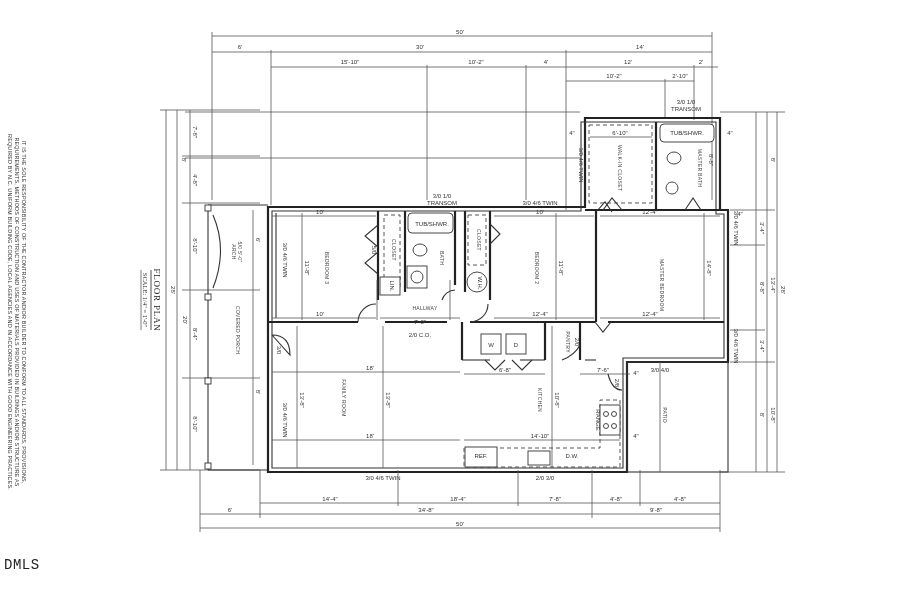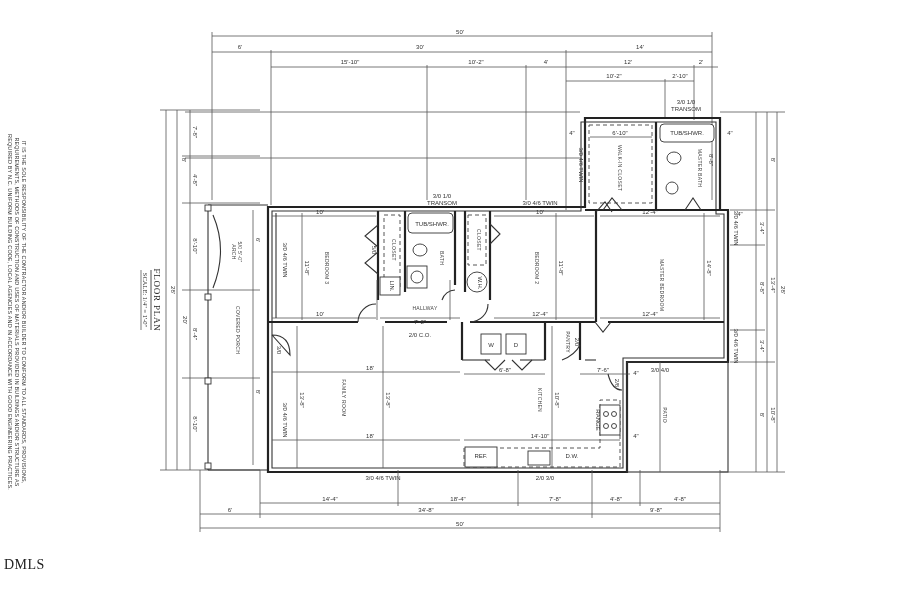--- a/index.html
+++ b/index.html
@@ -8,21 +8,21 @@
   .dim { stroke:#555; stroke-width:0.8; fill:none; }
   .wall { stroke:#222; stroke-width:2.2; fill:none; }
   .wall-thin { stroke:#333; stroke-width:1.1; fill:none; }
   .dash { stroke:#444; stroke-width:0.9; fill:none; stroke-dasharray:4 3; }
   .fix { stroke:#333; stroke-width:0.9; fill:#fff; }
   .t { font-family:"Liberation Sans", sans-serif; font-size:6px; fill:#333; }
   .t-room { font-family:"Liberation Sans", sans-serif; font-size:5px; fill:#444; letter-spacing:0.3px; }
   .t-title { font-family:"Liberation Serif", serif; font-size:9px; fill:#222; letter-spacing:0.8px; }
   .t-scale { font-family:"Liberation Serif", serif; font-size:6.5px; fill:#222; }
   .t-note { font-family:"Liberation Sans", sans-serif; font-size:5.4px; fill:#333; letter-spacing:0.2px; }
-  #watermark { position:absolute; left:4px; top:557px; font-family:Liberation Serif, serif; font-size:14px; color:#222; letter-spacing:0.5px; }
+  #watermark { position:absolute; left:4px; top:557px; font-family:Liberation Mono, monospace; font-size:14px; color:#222; letter-spacing:0.5px; }
 </style>
 </head>
 <body>
 
 <svg id="plan" viewBox="0 0 900 592" xmlns="http://www.w3.org/2000/svg">
 
   <g>
     <line class="dim" x1="212" y1="36" x2="712" y2="36"></line>
     <line class="dim" x1="212" y1="32" x2="212" y2="200"></line>
     <line class="dim" x1="712" y1="32" x2="712" y2="200"></line>

